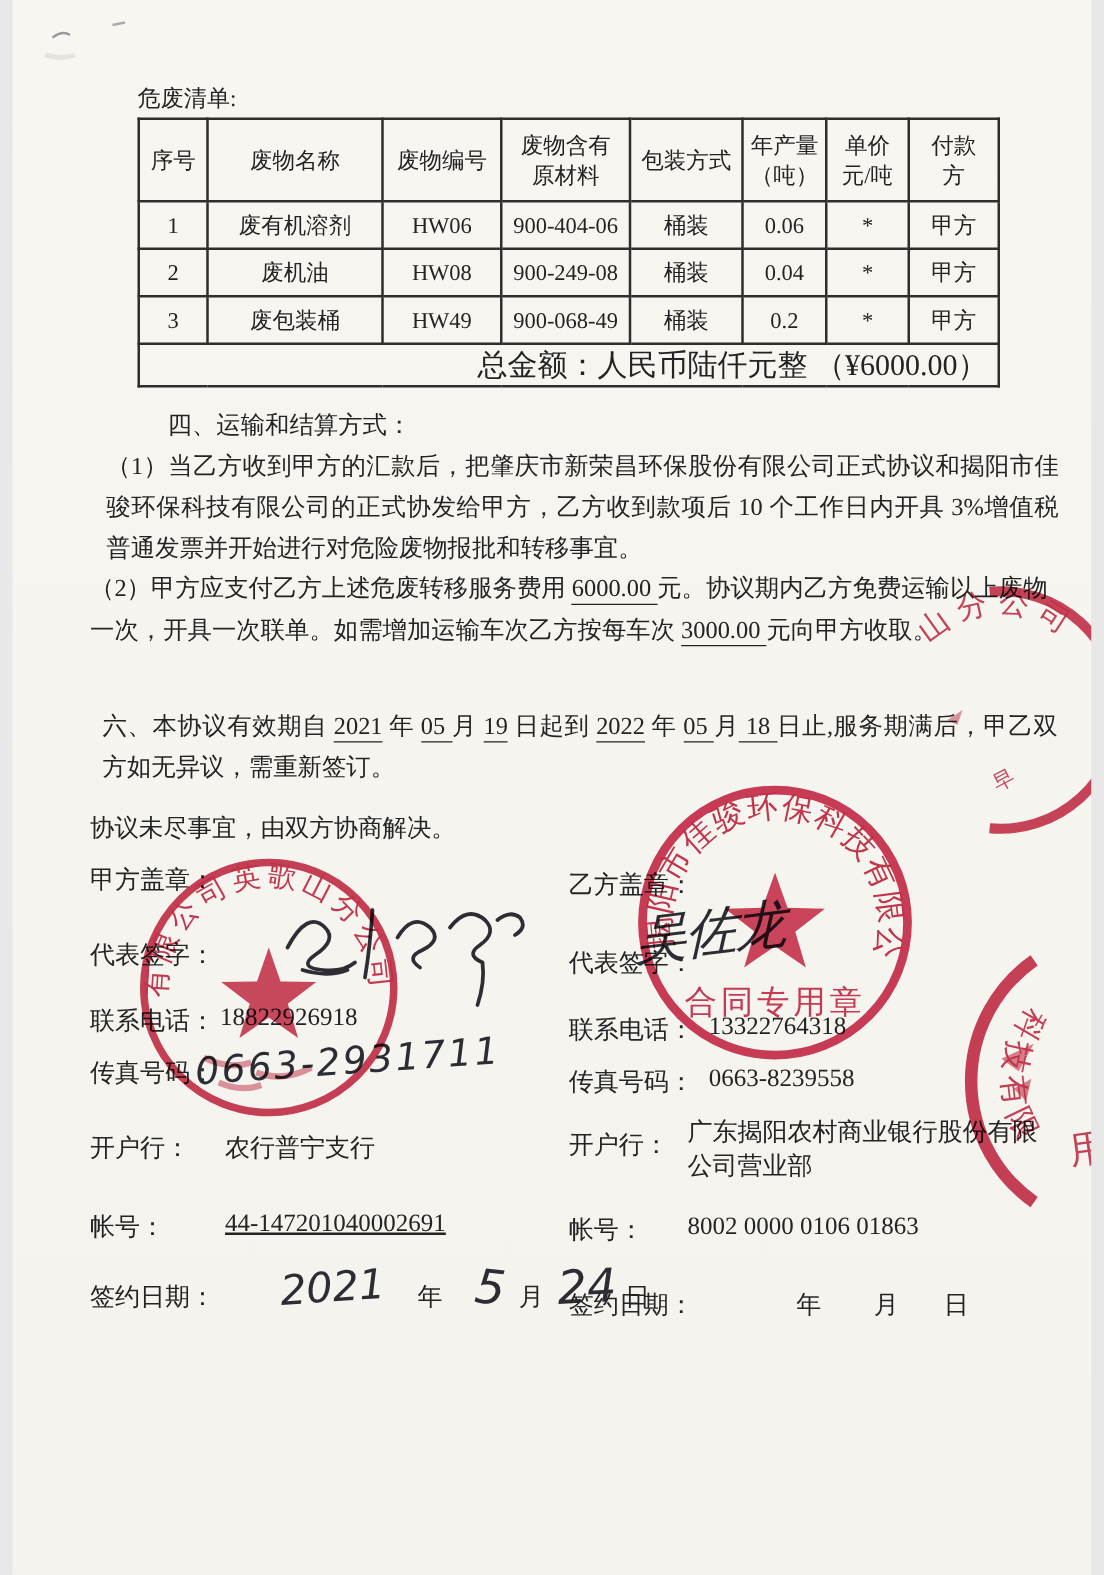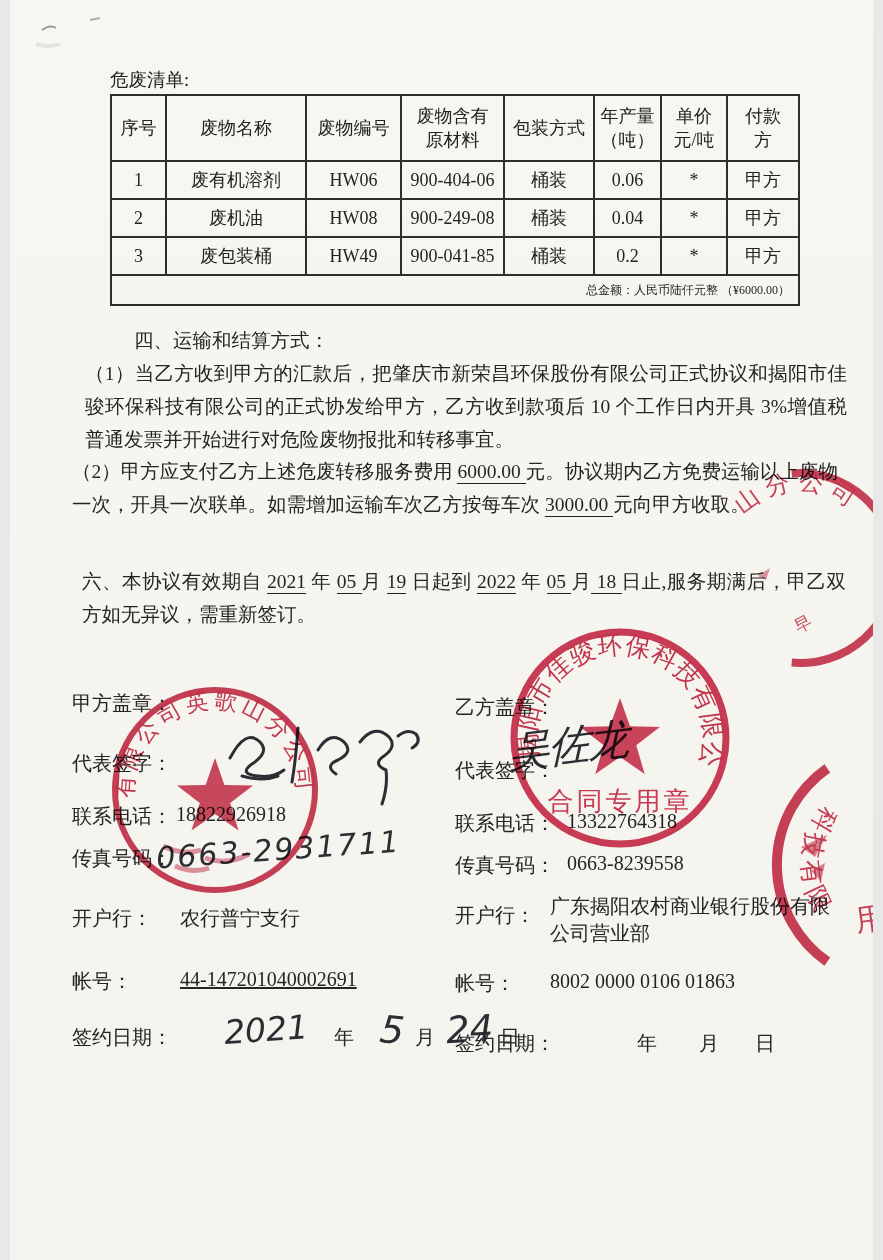--- a/index.html
+++ b/index.html
@@ -10,21 +10,21 @@
     margin:0 auto;
   }
   
   .waste-table{position:absolute; left:100px; top:94px; border-collapse:collapse; table-layout:fixed;}
   .waste-table th,.waste-table td{
     border:2px solid #2e2e2e; text-align:center; vertical-align:middle;
     font-weight:normal; color:#232323; padding:0 2px;
   }
   .waste-table thead th{height:64px; font-size:18px; white-space:pre-line; line-height:24px;}
   .waste-table tbody td{height:36px; font-size:18px;}
-  .waste-table tfoot td{height:28px; font-size:12px; text-align:right; padding-right:8px;}
+  .waste-table tfoot td{height:28px; font-size:24px; text-align:right; padding-right:8px;}
   
   .para{position:absolute; font-size:19.5px; line-height:33px; text-align:justify; color:#242424;}
   .oneline{white-space:nowrap; text-align:left;}
   .u{border-bottom:1.6px solid #222; padding-bottom:1px;}
   
   .prow{position:absolute; font-size:20px; white-space:nowrap; color:#242424;}
   .prow .val{position:absolute; top:0; white-space:nowrap;}
   .val.wrap{white-space:normal; width:296px; line-height:27px; top:-9px;}
   .unit{display:inline-block;}
   
@@ -96,38 +96,39 @@
           <td>900-249-08</td>
           <td>桶装</td>
           <td>0.04</td>
           <td>*</td>
           <td>甲方</td>
         </tr>
         <tr>
           <td>3</td>
           <td>废包装桶</td>
           <td>HW49</td>
-          <td>900-041-85</td>
+          <td>900-068-49</td>
           <td>桶装</td>
           <td>0.2</td>
           <td>*</td>
           <td>甲方</td>
         </tr>
       </tbody>
     <tfoot>
       <tr>
         <td colspan="8">总金额：人民币陆仟元整 （¥6000.00）</td>
       </tr>
     </tfoot>
   </table>
 
   <div class="para oneline" style="left:96px; top:324px;margin-left:28px;">四、运输和结算方式：</div>
   <div class="para" style="left:75px; top:357px; width:762px;">（1）当乙方收到甲方的汇款后，把肇庆市新荣昌环保股份有限公司正式协议和揭阳市佳骏环保科技有限公司的正式协发给甲方，乙方收到款项后 10 个工作日内开具 3%增值税普通发票并开始进行对危险废物报批和转移事宜。</div>
   <div class="para" style="left:62px; top:455px; width:766px;"><span>（2）甲方应支付乙方上述危废转移服务费用 </span><span class="u">6000.00 </span><span>元。协议期内乙方免费运输以上废物一次，开具一次联单。如需增加运输车次乙方按每车次 </span><span class="u">3000.00 </span><span>元向甲方收取。</span></div>
   <div class="para" style="left:72px; top:565px; width:764px;"><span>六、本协议有效期自 </span><span class="u">2021</span><span> 年 </span><span class="u">05 </span><span>月 </span><span class="u">19</span><span> 日起到 </span><span class="u">2022</span><span> 年 </span><span class="u">05 </span><span>月</span><span class="u"> 18 </span><span>日止,服务期满后，甲乙双方如无异议，需重新签订。</span></div>
+  <div class="para oneline" style="left:62px; top:647px;">协议未尽事宜，由双方协商解决。</div>
 
   <div class="prow" style="left:62px; top:690px;">甲方盖章：</div>
   <div class="prow" style="left:62px; top:750px;">代表签字：</div>
   <div class="prow" style="left:62px; top:803px;">
     <span>联系电话：</span>
     <span class="val" style="left:104px;">18822926918</span>
   </div>
   <div class="prow" style="left:62px; top:845px;">传真号码：</div>
   <div class="prow" style="left:62px; top:905px;">
     <span>开户行：</span>

